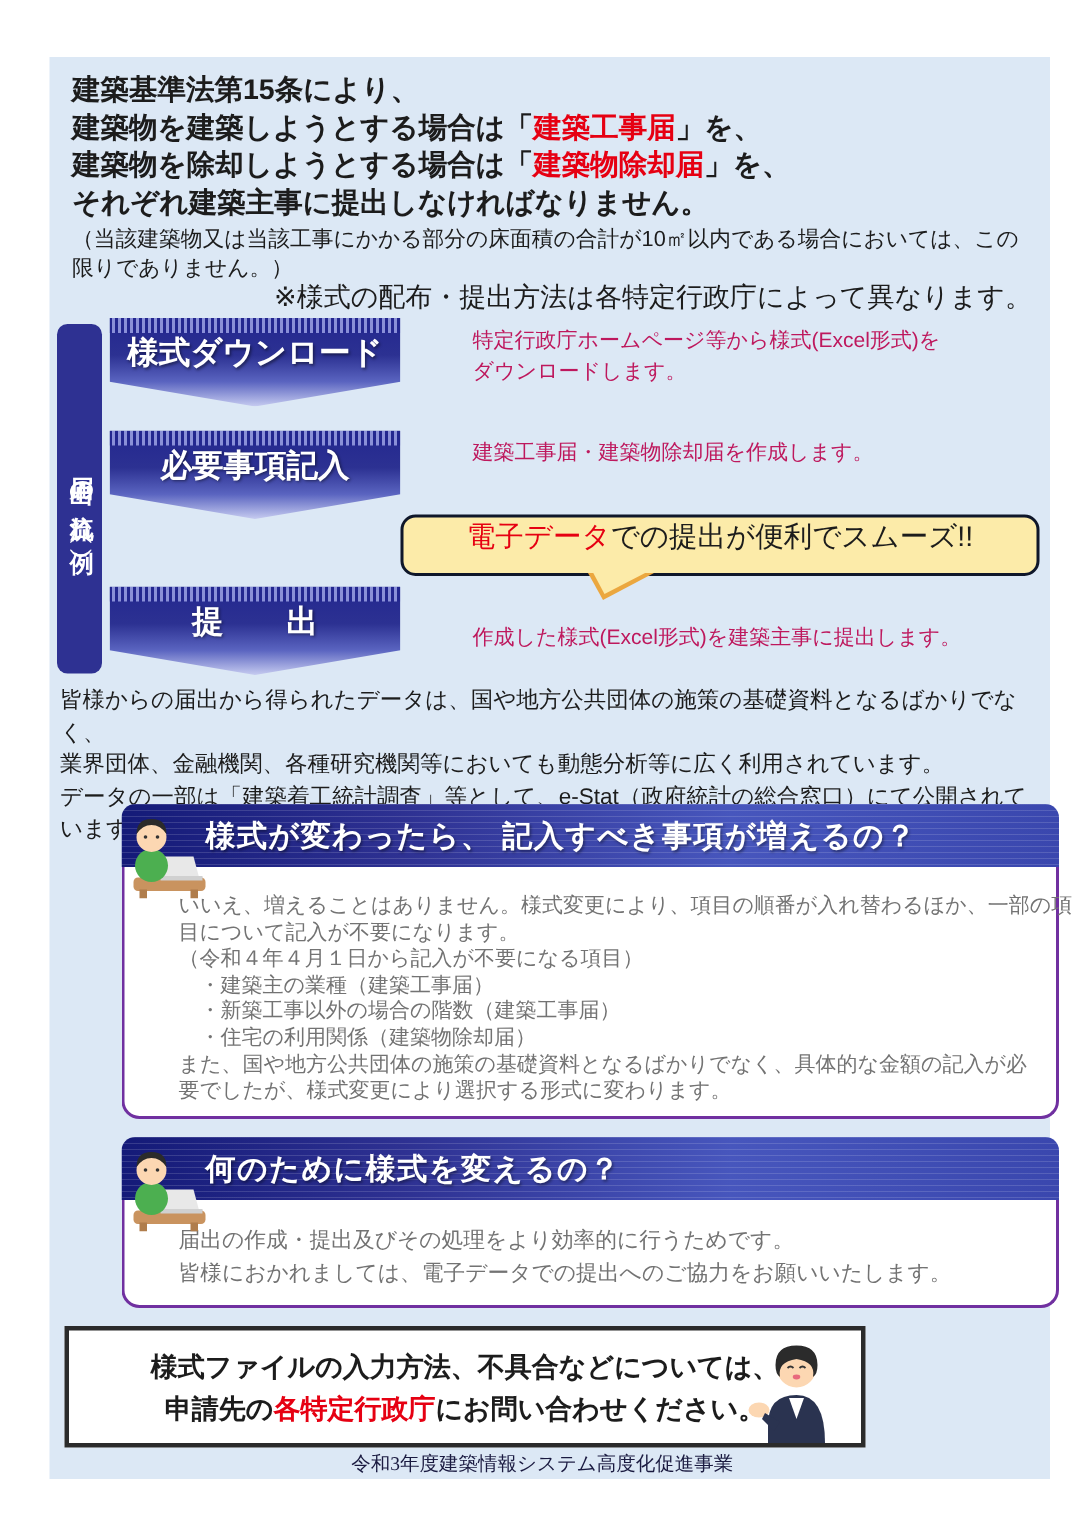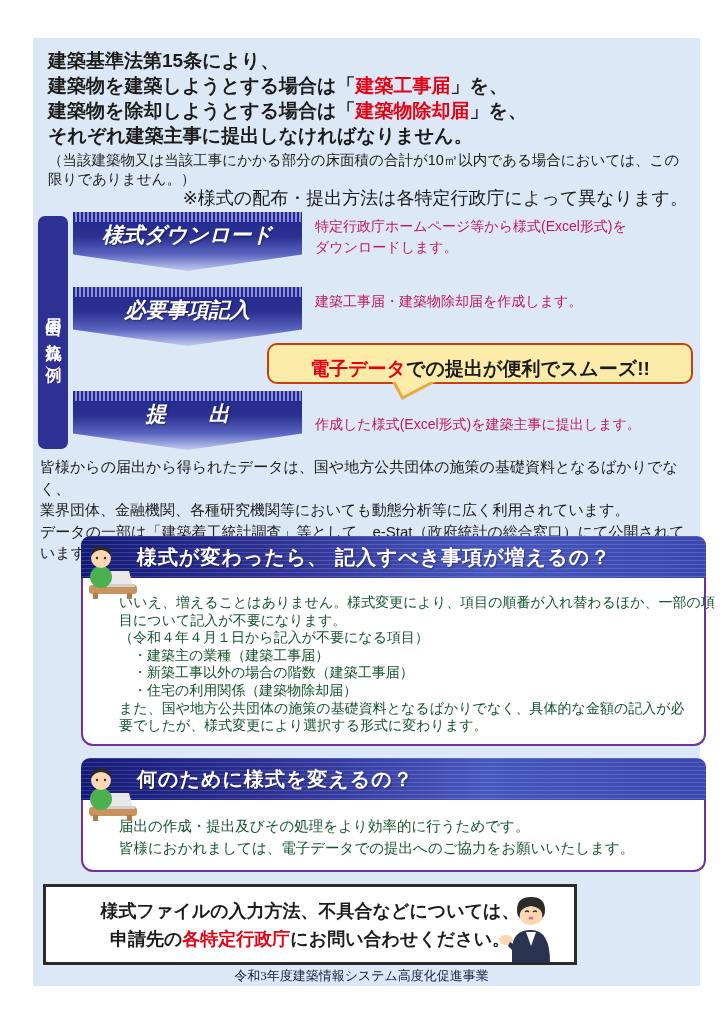--- a/index.html
+++ b/index.html
@@ -10,49 +10,49 @@
   
   .intro { position:absolute; left:48px; top:48px; width:645px; color:#1c1c1c; }
   .intro .main { font-size:19px; font-weight:600; line-height:25px; }
   .intro .small-note { font-size:14.5px; font-weight:400; line-height:19px; margin-top:3px; }
   .red { color:#e60012; }
 
   
   .flow-note { position:absolute; left:33px; top:186px; width:661px; text-align:right; padding-right:6px; font-size:18px; color:#1c1c1c;padding-left:21px; }
   .flow-sidebar { position:absolute; left:38px; top:216px; width:30px; height:233px; background:#2e3192; border-radius:7px; display:flex; align-items:center; justify-content:center; }
   .flow-sidebar span { writing-mode:vertical-rl; color:#ffffff; font-size:16px; font-weight:bold; letter-spacing:2px; }
-  .banner { position:absolute; left:73px; width:229px; height:59px;
+  .banner { position:absolute; left:73px; width:194px; height:59px;
     clip-path:polygon(0 0,100% 0,100% 72%,50% 100%,0 72%);
     background-image:
       repeating-linear-gradient(90deg,#23278f 0 2px,#8a90d8 2px 4px),
       linear-gradient(180deg,#23278f 0%,#2c3192 42%,#5a64c0 72%,#c6cbf0 100%);
     background-size:100% 10px,100% 100%;
     background-repeat:no-repeat,no-repeat;
     background-position:top,center;
-    display:flex; align-items:center; justify-content:center;font-style:italic; }
+    display:flex; align-items:center; justify-content:center; }
   .banner .label { color:#ffffff; font-size:21px; font-weight:bold; padding-bottom:14px; text-shadow:1px 1px 2px rgba(0,0,0,.45); }
   .step-desc { position:absolute; left:315px; width:385px; font-size:14px; line-height:21px; color:#be185d; }
 
   
-  .bubble { position:absolute; left:267px; top:343px; width:426px; height:41px; background:#fceba9; border:2px solid #c2410c; border-radius:10px; display:flex; align-items:flex-end; justify-content:center; font-size:19px; font-weight:bold; color:#1c1c1c; }
+  .bubble { position:absolute; left:267px; top:343px; width:426px; height:41px; background:#fceba9; border:2px solid #0f172a; border-radius:10px; display:flex; align-items:flex-start; justify-content:center; font-size:19px; font-weight:normal; color:#1c1c1c; }
   .bubble-tail-border { position:absolute; left:123px; bottom:-18px; width:0; height:0; border-left:10px solid transparent; border-right:34px solid transparent; border-top:18px solid #eba73f; }
   .bubble-tail-fill { position:absolute; left:126px; bottom:-14px; width:0; height:0; border-left:8px solid transparent; border-right:29px solid transparent; border-top:15px solid #fceba9; }
 
   
   .data-use { position:absolute; left:40px; top:456px; width:655px; font-size:15px; line-height:21.5px; color:#1c1c1c; }
 
   
   .qa-panel { position:absolute; left:43px; width:625px;margin-left:38px; }
   .qa-header { position:relative; height:42px; border-radius:9px 9px 0 0;
     background-image:
       repeating-linear-gradient(180deg,rgba(255,255,255,.14) 0 1px,rgba(255,255,255,0) 1px 4px),
       linear-gradient(90deg,#141a78 0%,#2e3192 30%,#4756bd 65%,#3a47ae 100%);
     display:flex; align-items:center; }
   .qa-title { color:#ffffff; font-size:20px; font-weight:bold; padding-left:56px; letter-spacing:1px; text-shadow:1px 1px 2px rgba(0,0,0,.4); }
-  .qa-body { background:#ffffff; border:2px solid #7030a0; border-top:none; border-radius:0 0 12px 12px; color:#14532d;font-family:Liberation Mono, monospace; }
+  .qa-body { background:#ffffff; border:2px solid #7030a0; border-top:none; border-radius:0 0 12px 12px; color:#737373; }
   .qa1-body { height:168px; padding:17px 18px 0 36px; font-size:14px; line-height:17.6px; }
   .qa2-body { height:72px; padding:16px 18px 0 36px; font-size:14.5px; line-height:22px; }
   .pre-line { white-space:pre; }
   .illu { position:absolute; left:4px; top:5px; width:56px; height:58px; z-index:2; }
 
   
   .contact-box { position:absolute; left:43px; top:884px; width:534px; height:81px; background:#ffffff; border:3px solid #2b2b2b; display:flex; flex-direction:column; align-items:center; justify-content:center; font-size:18px; font-weight:bold; color:#1c1c1c; line-height:28px; }
   .contact-box .woman { position:absolute; right:10px; top:3px; height:72px; width:66px; }
   .footer { position:absolute; left:33px; top:967px; width:661px; text-align:center; padding-right:4px; font-family:Liberation Serif, serif; font-size:13px; color:#1a1a40; }
 </style>

